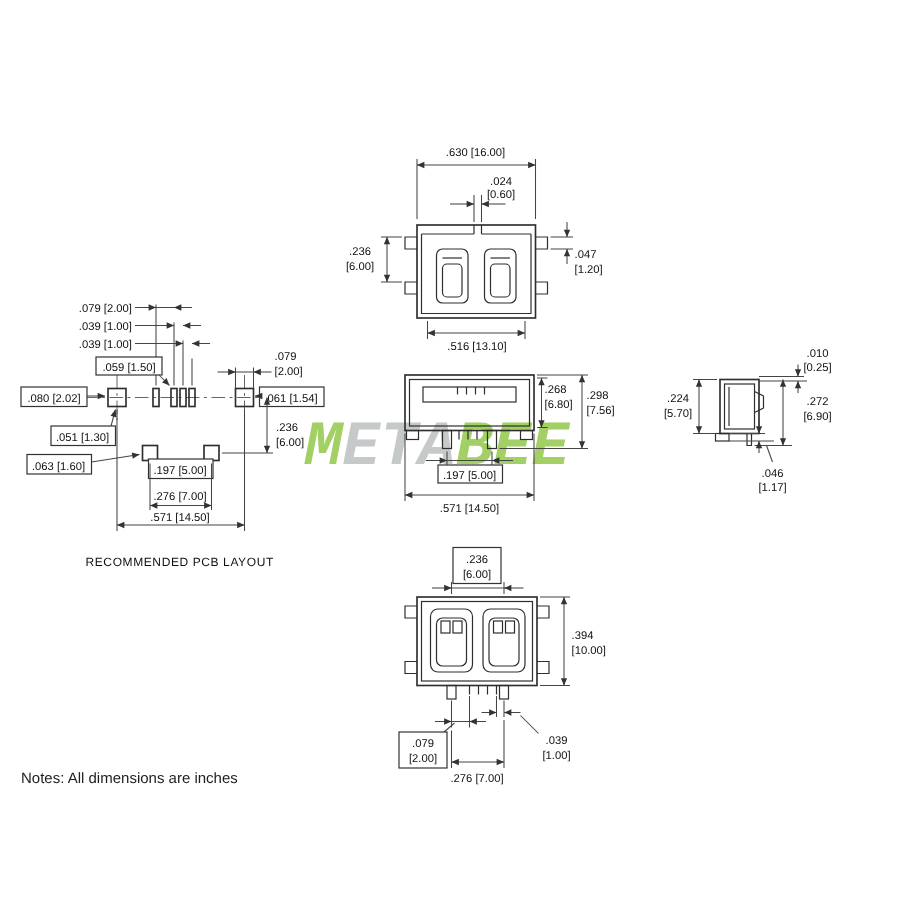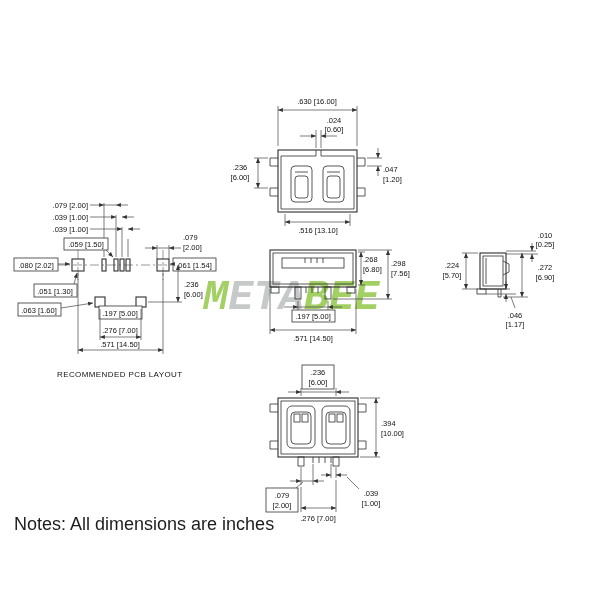--- a/index.html
+++ b/index.html
@@ -3,21 +3,21 @@
 <meta charset="utf-8">
 <style>
   html,body{margin:0;padding:0;background:#fff;}
   .canvas{position:relative;width:600px;height:600px;background:#fff;overflow:hidden;
           font-family:"Liberation Sans",sans-serif;}
   .watermark{position:absolute;left:203px;top:274px;font-style:italic;font-weight:700;
              font-size:42px;letter-spacing:0;opacity:.8;white-space:nowrap;
              font-family:Liberation Mono, monospace;}
   .wm-green{color:#8bc53f}
   .wm-gray{color:#b9bcbe}
-  .notes{position:absolute;left:14px;top:514px;font-size:18px;color:#1d1d1d;
+  .notes{position:absolute;left:14px;top:514px;font-size:10px;color:#1d1d1d;
          font-family:"Liberation Sans",sans-serif;text-align:right;}
   svg{position:absolute;left:0;top:0;}
   .p{fill:none;stroke:#2e2e2e;stroke-width:1.1}
   .pt{fill:none;stroke:#2e2e2e;stroke-width:0.8}
   .d{fill:none;stroke:#454545;stroke-width:0.7}
   .cl{fill:none;stroke:#555;stroke-width:0.6;stroke-dasharray:9 3 2 3}
   .bx{fill:#fff;stroke:#333;stroke-width:0.8}
   text{font-family:"Liberation Sans",sans-serif;font-size:7.5px;fill:#111}
   .cap{font-size:8px;letter-spacing:.4px}
 </style>

